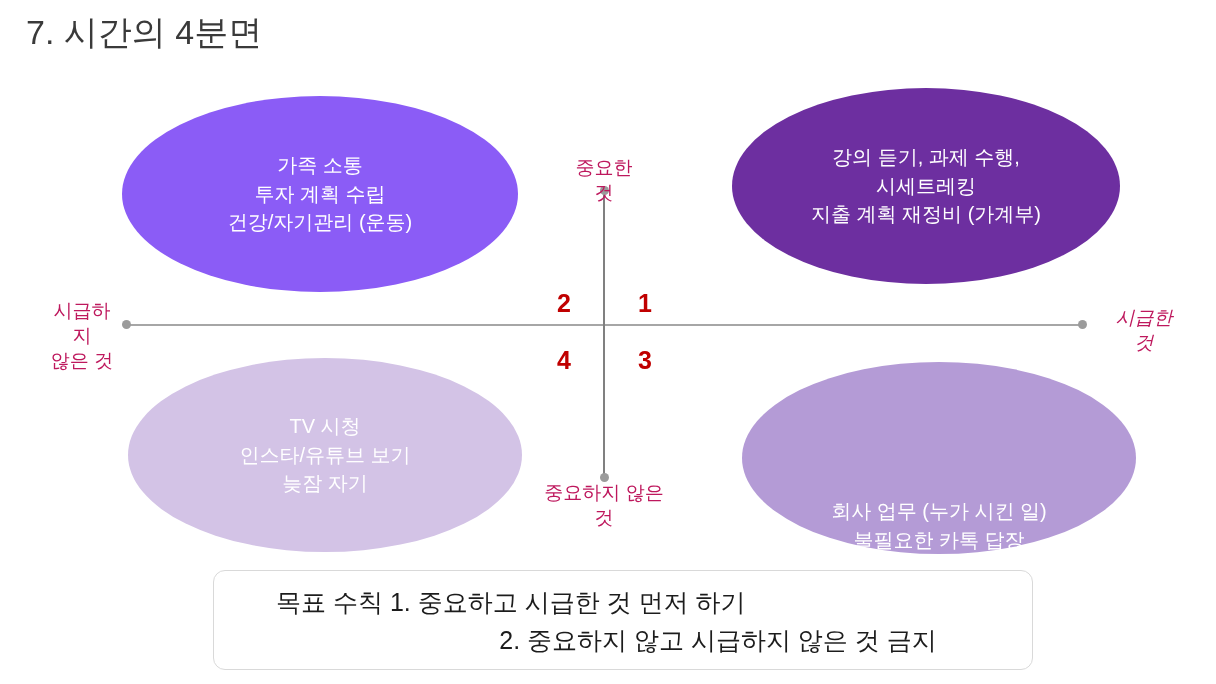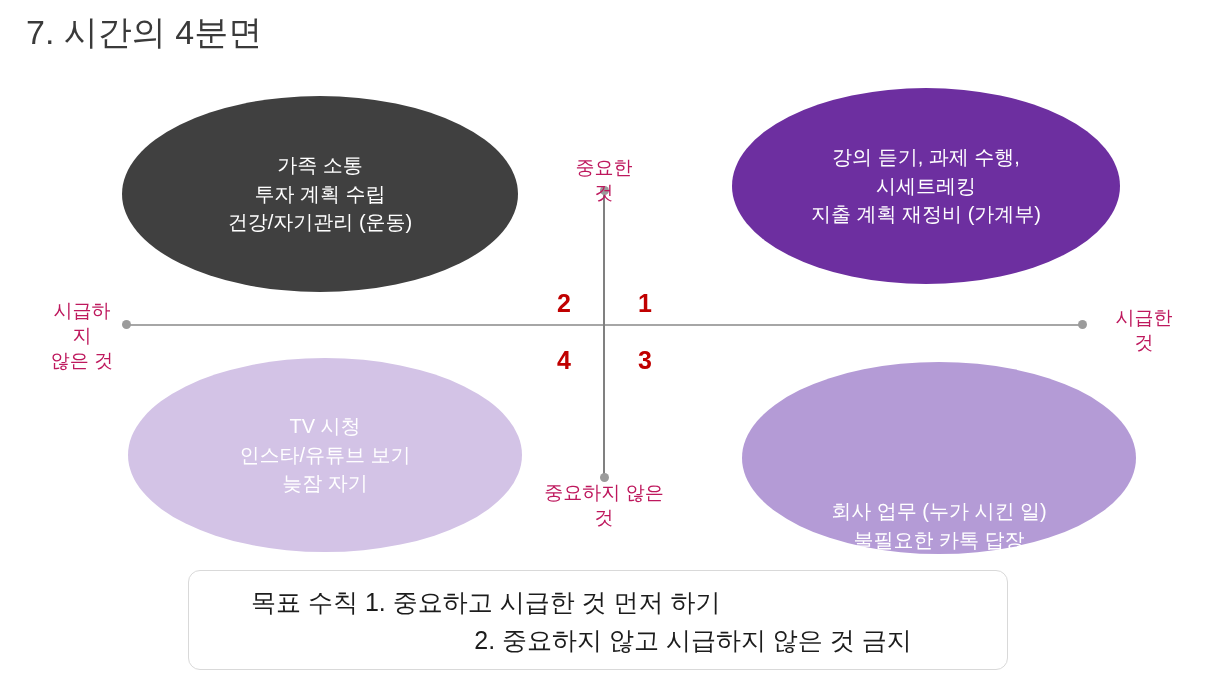--- a/index.html
+++ b/index.html
@@ -66,21 +66,21 @@
     position: absolute;
     font-size: 19px;
     color: #be185d;
     line-height: 1.32;
     text-align: center;
     white-space: pre-line;
   }
   .label-top    { left: 541px; top: 155px; width: 126px; }
   .label-bottom { left: 516px; top: 480px; width: 176px; }
   .label-left   { left: 40px;  top: 298px; width: 84px; }
-  .label-right  { left: 1096px;top: 305px; width: 96px; text-align: center;}
+  .label-right  { left: 1096px;top: 305px; width: 96px; text-align: center; font-style: italic;}
 
   
   .quad-num {
     position: absolute;
     font-size: 25px;
     font-weight: bold;
     color: #c00000;
     line-height: 1;
   }
   .num-2 { left: 557px; top: 291px; }
@@ -120,21 +120,21 @@
   }
   .ell-q3 {
     left: 742px;  top: 362px;
     width: 394px; height: 192px;
     background: #b49bd6;
   }
 
   
   .goal-box {
     position: absolute;
-    left: 188px;
+    left: 213px;
     top: 570px;
     width: 820px;
     height: 100px;
     border: 1px solid #d9d9d9;
     border-radius: 12px;
     background: #ffffff;
     box-sizing: border-box;
     padding: 12px 20px 0 20px;
   }
   .goal-line {
@@ -169,21 +169,21 @@
 지
 않은 것</div>
   <div class="axis-label label-right">시급한
 것</div>
 
   <div class="quad-num num-2" style="color: rgb(192, 0, 0);">2</div>
   <div class="quad-num num-1" style="color: rgb(192, 0, 0);">1</div>
   <div class="quad-num num-4" style="color: rgb(192, 0, 0);">4</div>
   <div class="quad-num num-3" style="color: rgb(192, 0, 0);">3</div>
 
-  <div class="ellipse ell-q2" style="background: #404040;">
+  <div class="ellipse ell-q2" style="background: #8b5cf6;">
     <span>가족 소통
 투자 계획 수립
 건강/자기관리 (운동)</span>
   </div>
   <div class="ellipse ell-q1" style="background: rgb(109, 47, 160);">
     <span>강의 듣기, 과제 수행,
 시세트레킹
 지출 계획 재정비 (가계부)</span>
   </div>
   <div class="ellipse ell-q4" style="background: rgb(211, 195, 230);">

